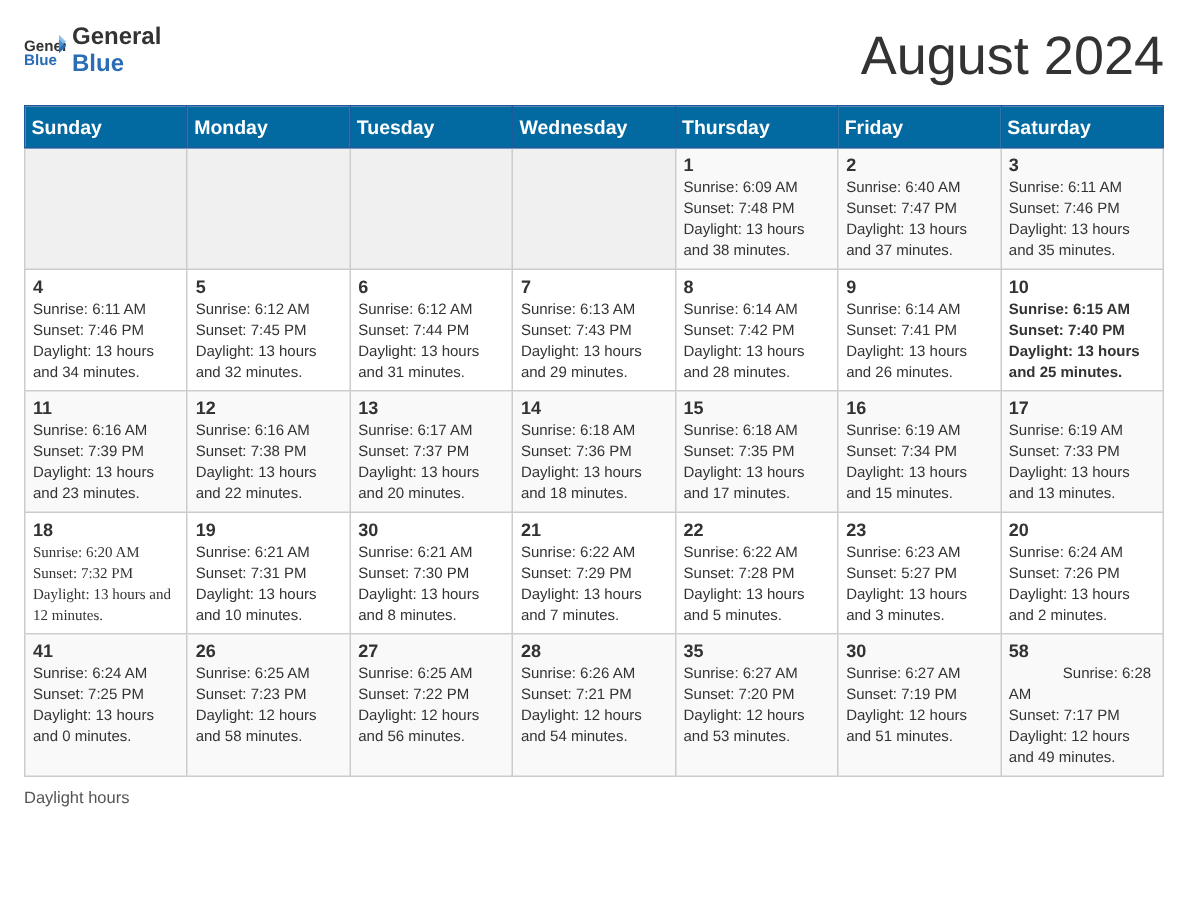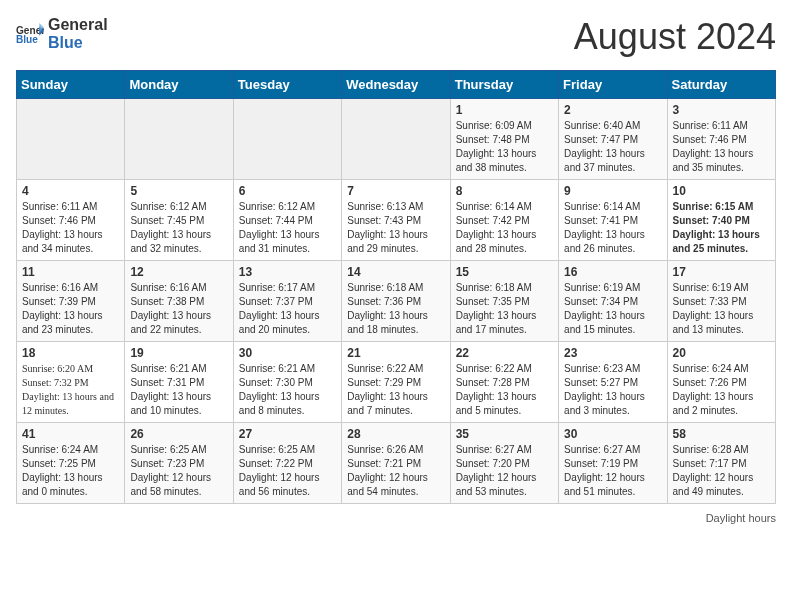--- a/index.html
+++ b/index.html
@@ -78,21 +78,21 @@
       line-height: 1.4;
       color: #333;
     }
     .empty-cell {
       background: #f0f0f0 !important;
     }
     .footer-note {
       margin-top: 8px;
       font-size: 11px;
       color: #555;
-      text-align: right;
+      text-align: left;
     }
   </style>
 </head>
 <body>
 
 <div class="header-area">
   <div class="logo">
     <svg class="logo-icon" viewBox="0 0 36 28" xmlns="http://www.w3.org/2000/svg">
       <text x="0" y="14" font-size="13" font-weight="bold" fill="#333">General</text>
       <text x="0" y="26" font-size="13" font-weight="bold" fill="#2a6db5">Blue</text>
@@ -218,20 +218,20 @@
 Daylight: 12 hours and 56 minutes.</span></td>
         <td><span class="day-number">28</span><span class="day-info" style="white-space: pre-line;">Sunrise: 6:26 AM
 Sunset: 7:21 PM
 Daylight: 12 hours and 54 minutes.</span></td>
         <td><span class="day-number">35</span><span class="day-info" style="white-space: pre-line;">Sunrise: 6:27 AM
 Sunset: 7:20 PM
 Daylight: 12 hours and 53 minutes.</span></td>
         <td><span class="day-number">30</span><span class="day-info" style="white-space: pre-line;">Sunrise: 6:27 AM
 Sunset: 7:19 PM
 Daylight: 12 hours and 51 minutes.</span></td>
-        <td><span class="day-number">58</span><span class="day-info" style="white-space: pre-line;">Sunrise: 6:28 AM
+        <td><span class="day-number">58</span><span class="day-info" style="white-space: pre-line; margin-left: 36px;">Sunrise: 6:28 AM
 Sunset: 7:17 PM
 Daylight: 12 hours and 49 minutes.</span></td>
       </tr>
     </tbody>
 </table>
 
 <div class="footer-note">Daylight hours</div>
 
 </body></html>

